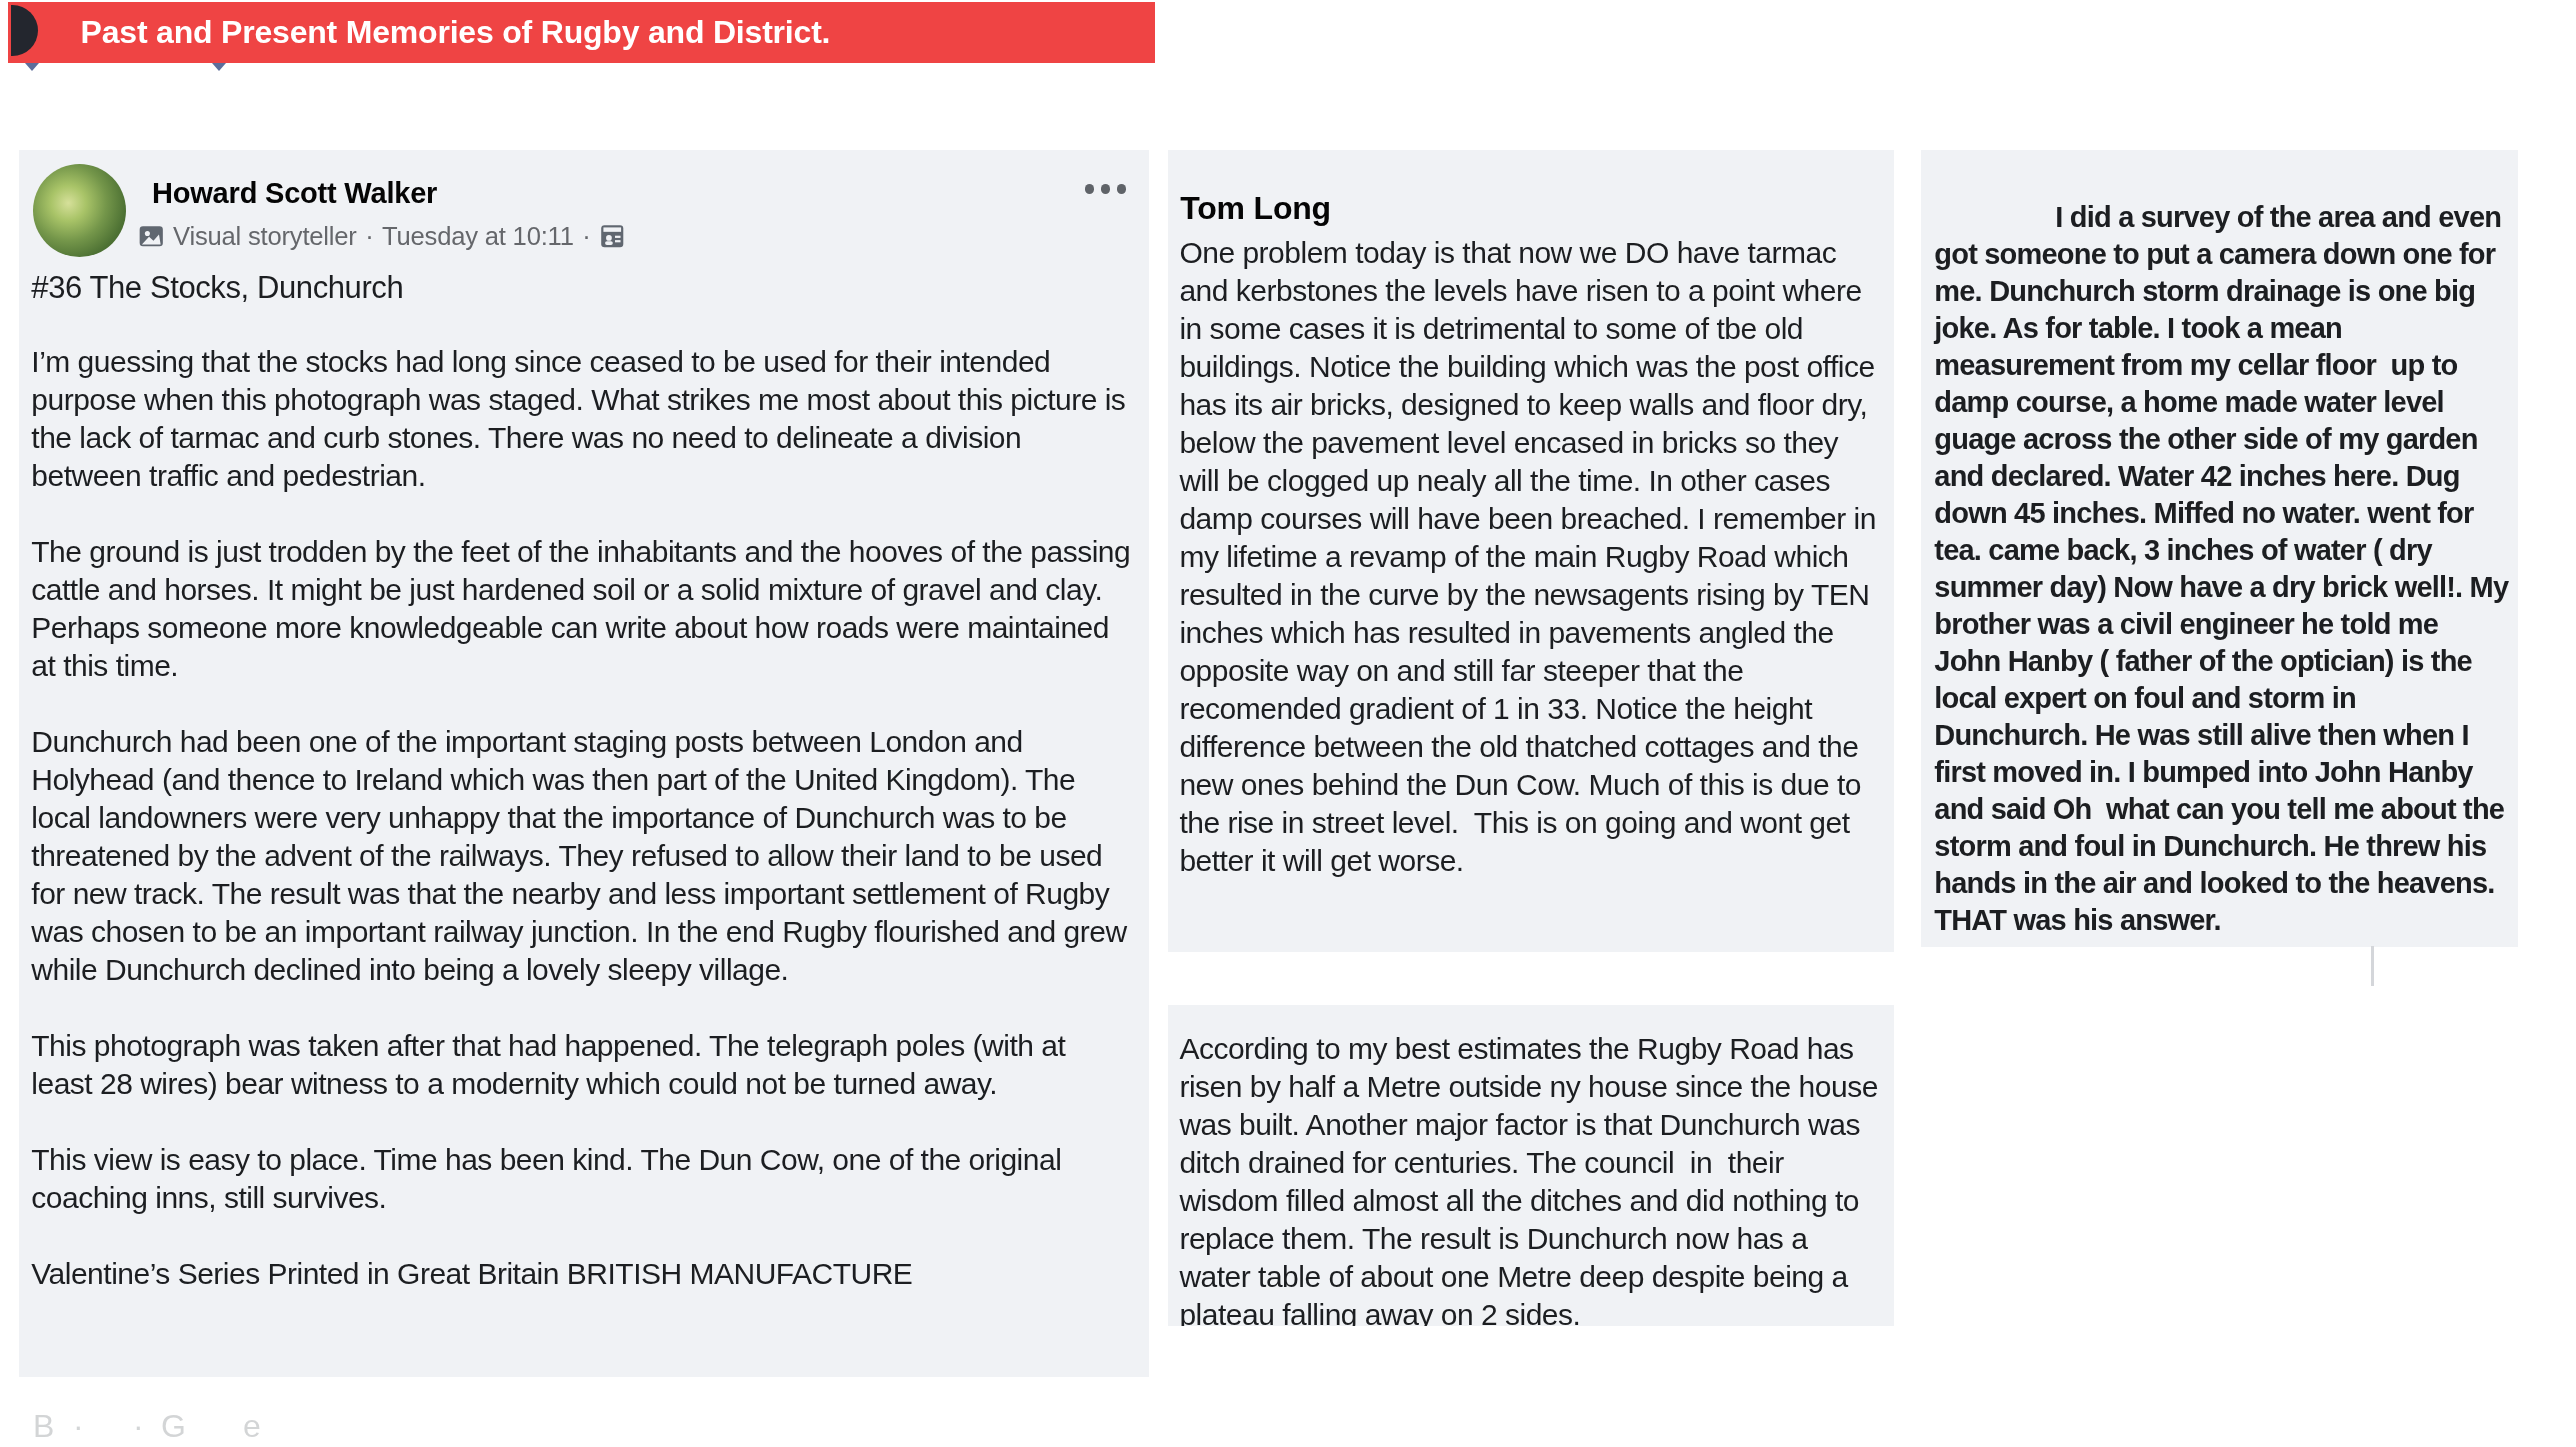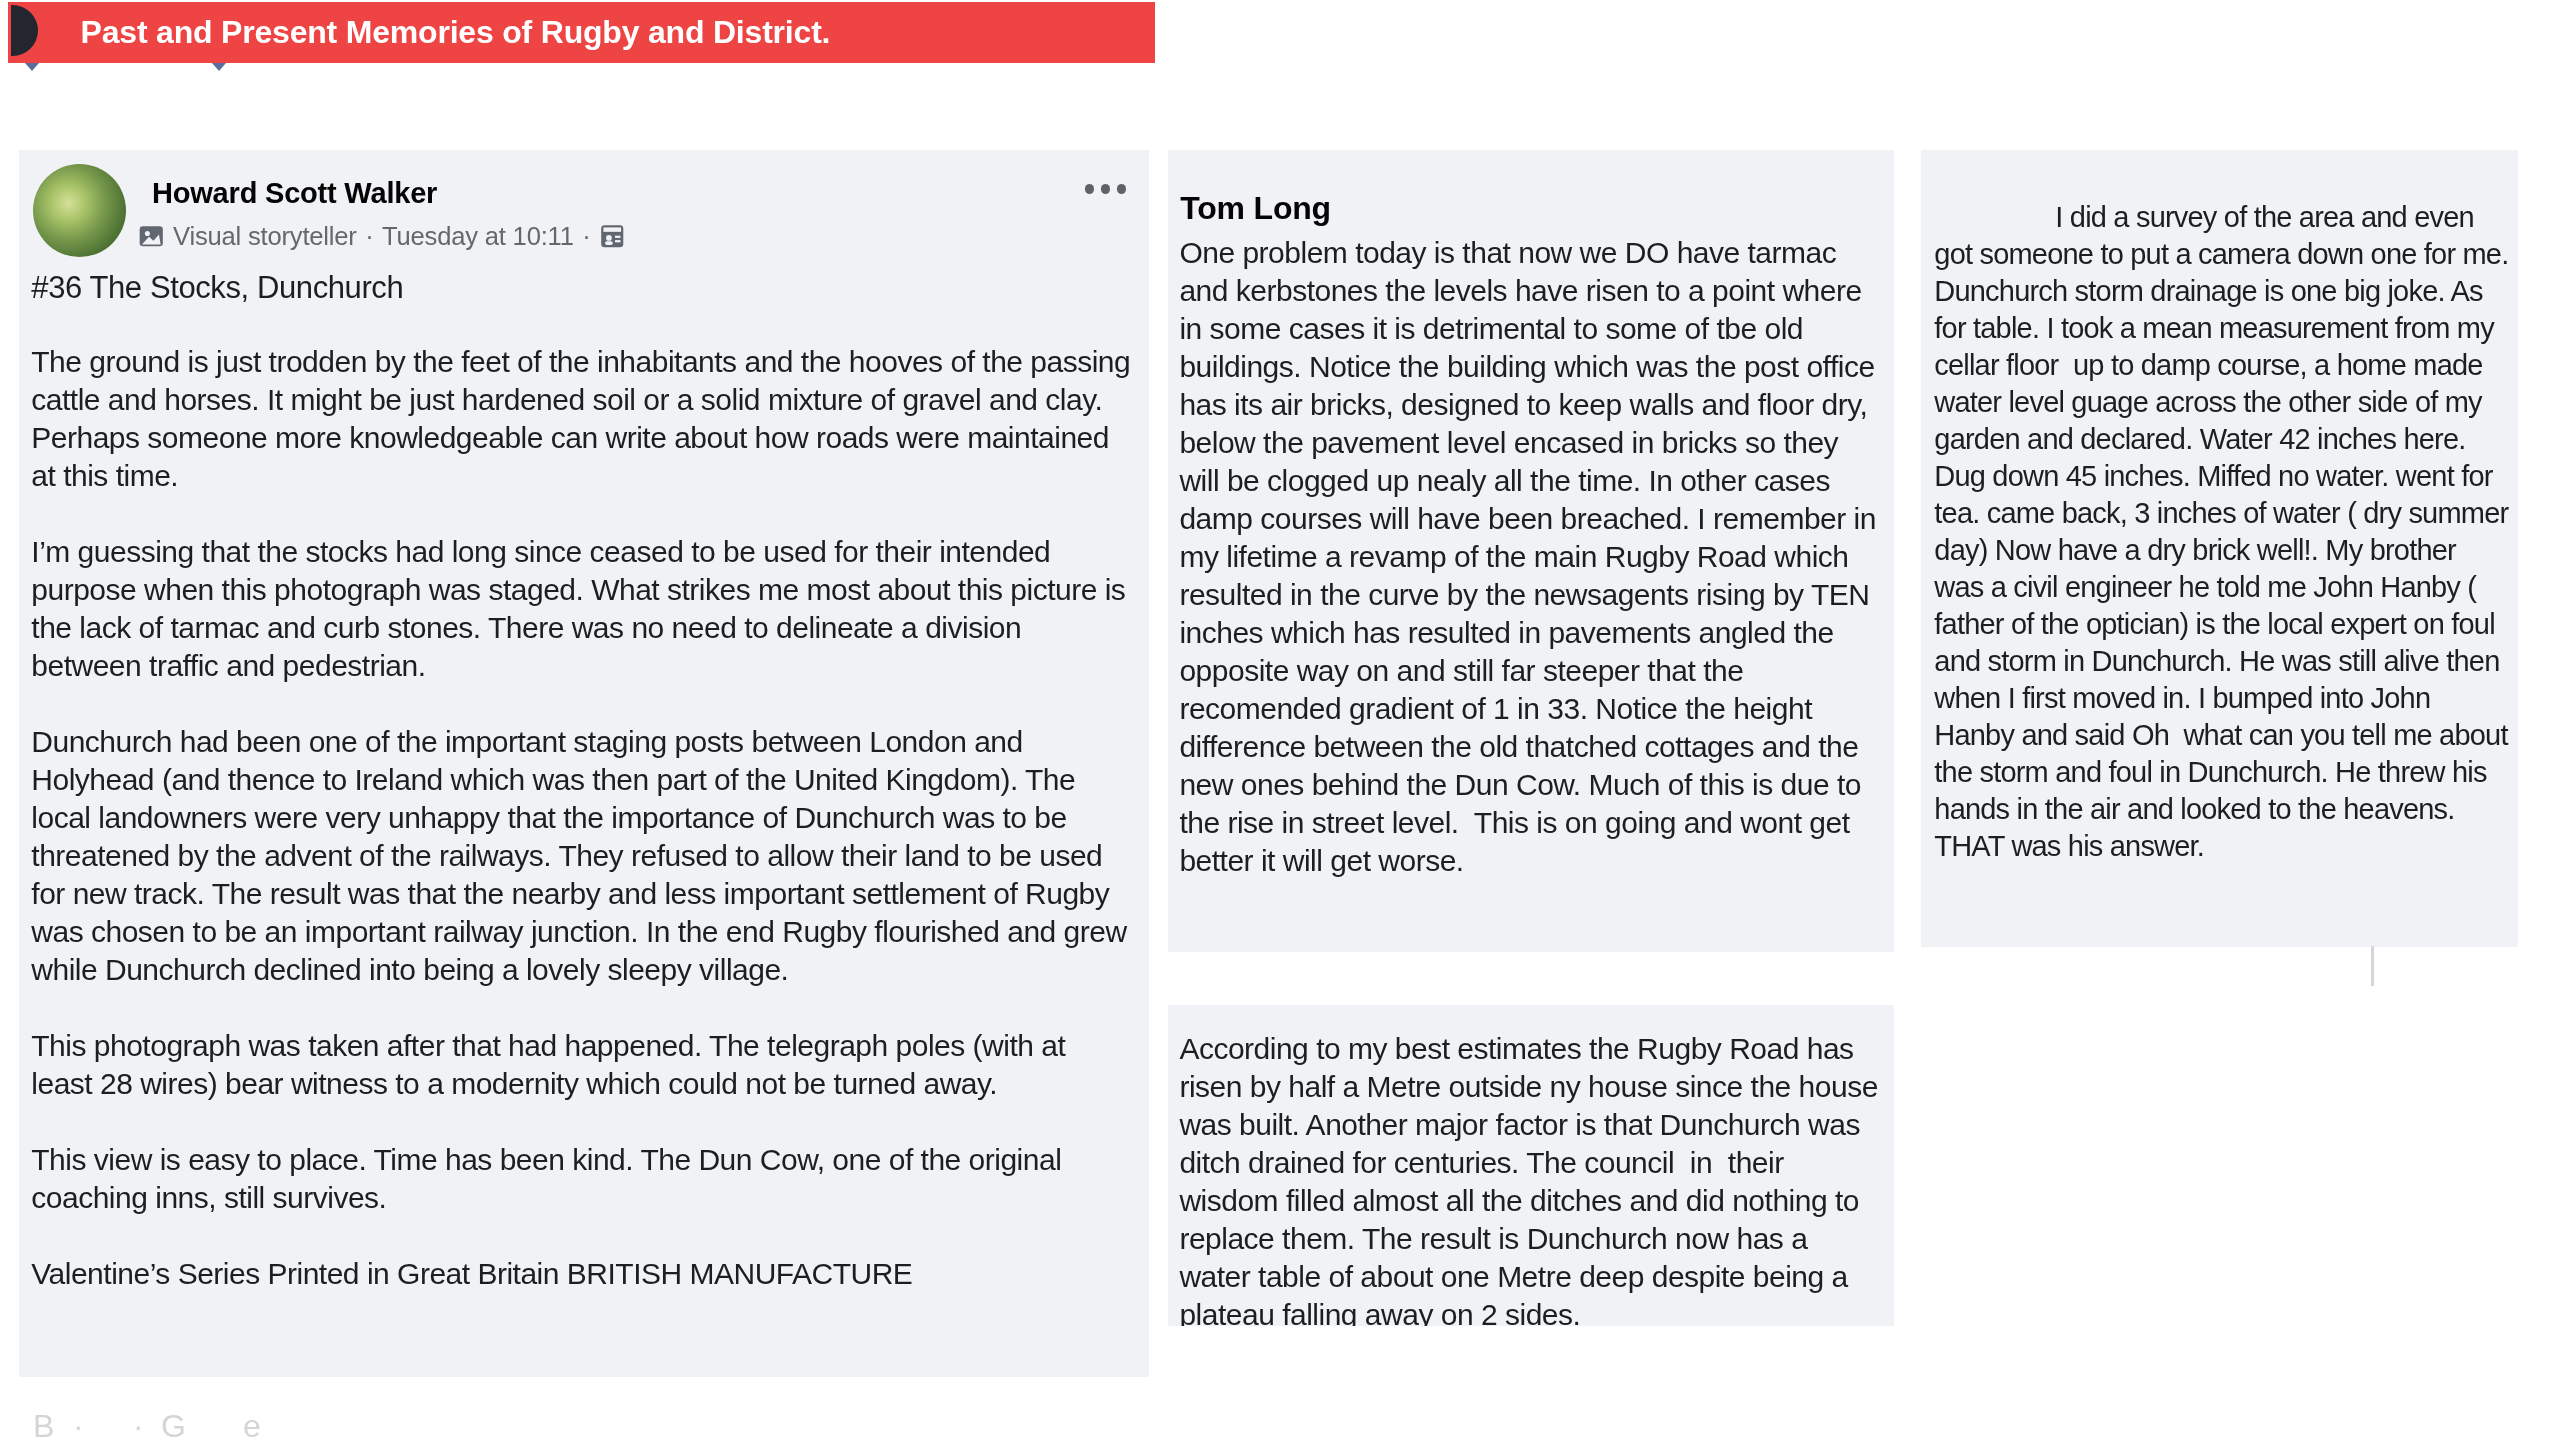--- a/index.html
+++ b/index.html
@@ -53,21 +53,21 @@
     position:absolute; left:12.3px; top:193px; width:1101px;
     font-size:30px; line-height:38px; letter-spacing:-0.5px; color:#1c1e21;
   }
   .post-body p { margin:0 0 38px 0; white-space:pre-wrap; }
 
   
   .comment-1 { left:1168px; top:150px; width:726px; height:802px; padding:40px 13.3px 0 11.4px; }
   .comment-author { font-size:32px; font-weight:700; color:#050505; letter-spacing:-0.2px; margin:0 0 6.6px 0.9px; }
   .comment-body { font-size:30px; line-height:38px; letter-spacing:-0.5px; color:#1c1e21; white-space:pre-wrap; margin:0; }
   .comment-2 { left:1168px; top:1005px; width:726px; height:321px; padding:25px 13.3px 0 11.4px; }
-  .comment-3 { left:1921px; top:150px; width:597px; height:797px; padding:49px 7.6px 0 13.3px; }
+  .comment-3 { left:1921px; top:150px; width:597px; height:797px; padding:49px 7.6px 0 13.3px;font-weight:bold; }
   .comment-3 .comment-body { font-size:29px; line-height:37px; letter-spacing:-0.8px; text-indent:121px; }
 
   
   .artifact-line { position:absolute; left:2371px; top:946px; width:2.8px; height:40px; background:#d4d6da; }
   .cropped-frags { position:absolute; left:33px; top:1408px; width:284px; height:39px;
     color:#84888d; opacity:.35; font-size:32px; }
   .cropped-frags span { position:absolute; top:0; }
   .cropped-frags span:nth-child(1){ left:0; }
   .cropped-frags span:nth-child(2){ left:40px; }
   .cropped-frags span:nth-child(3){ left:100px; }
@@ -112,22 +112,22 @@
 
     <div class="menu-dots" title="">
       <span class="dot"></span>
       <span class="dot"></span>
       <span class="dot"></span>
     </div>
 
     <div class="post-title">#36 The Stocks, Dunchurch</div>
 
     <div class="post-body">
+        <p>I’m guessing that the stocks had long since ceased to be used for their intended purpose when this photograph was staged. What strikes me most about this picture is the lack of tarmac and curb stones. There was no need to delineate a division between traffic and pedestrian.</p>
         <p>The ground is just trodden by the feet of the inhabitants and the hooves of the passing cattle and horses. It might be just hardened soil or a solid mixture of gravel and clay. Perhaps someone more knowledgeable can write about how roads were maintained at this time.</p>
-        <p>I’m guessing that the stocks had long since ceased to be used for their intended purpose when this photograph was staged. What strikes me most about this picture is the lack of tarmac and curb stones. There was no need to delineate a division between traffic and pedestrian.</p>
         <p>Dunchurch had been one of the important staging posts between London and Holyhead (and thence to Ireland which was then part of the United Kingdom). The local landowners were very unhappy that the importance of Dunchurch was to be threatened by the advent of the railways. They refused to allow their land to be used for new track. The result was that the nearby and less important settlement of Rugby was chosen to be an important railway junction. In the end Rugby flourished and grew while Dunchurch declined into being a lovely sleepy village.</p>
         <p>This photograph was taken after that had happened. The telegraph poles (with at least 28 wires) bear witness to a modernity which could not be turned away.</p>
         <p>This view is easy to place. Time has been kind. The Dun Cow, one of the original coaching inns, still survives.</p>
         <p>Valentine’s Series Printed in Great Britain BRITISH MANUFACTURE</p>
       </div>
   </div>
 
   <div class="card comment-1">
     <p class="comment-author">Tom Long</p>
     <p class="comment-body">One problem today is that now we DO have tarmac and kerbstones the levels have risen to a point where in some cases it is detrimental to some of tbe old buildings. Notice the building which was the post office has its air bricks, designed to keep walls and floor dry, below the pavement level encased in bricks so they will be clogged up nealy all the time. In other cases damp courses will have been breached. I remember in my lifetime a revamp of the main Rugby Road which resulted in the curve by the newsagents rising by TEN inches which has resulted in pavements angled the opposite way on and still far steeper that the recomended gradient of 1 in 33. Notice the height difference between the old thatched cottages and the new ones behind the Dun Cow. Much of this is due to the rise in street level.  This is on going and wont get better it will get worse.</p>

